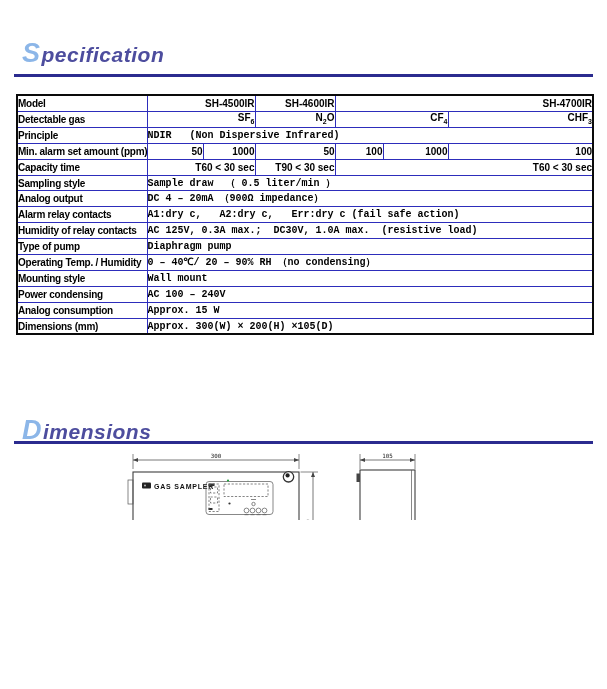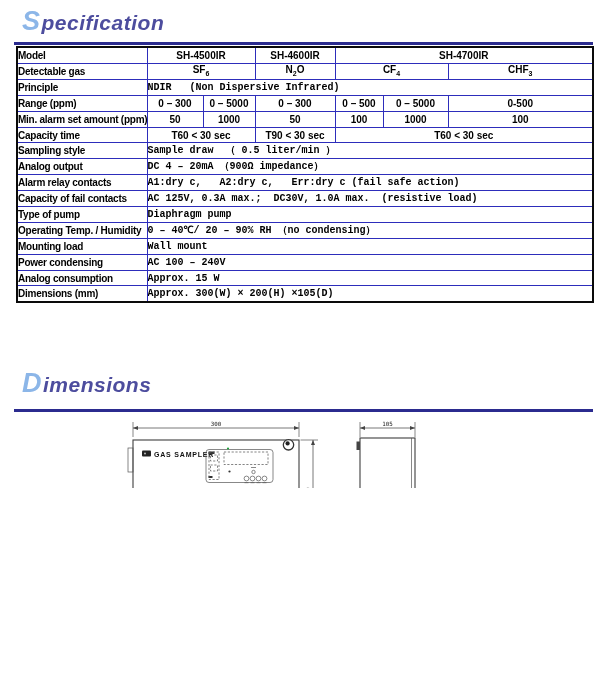--- a/index.html
+++ b/index.html
@@ -1,33 +1,33 @@
 <!DOCTYPE html>
 <html><head>
 <meta charset="utf-8">
 <style>
   html,body{margin:0;padding:0;background:#fff;}
   .page{position:relative;width:607px;height:488px;background:#ffffff;
-        font-family:"Liberation Sans",sans-serif;overflow:hidden;}
+        font-family:"Liberation Sans",sans-serif;overflow:hidden;margin-top:32px;}
 
   
   .sec-title{position:absolute;left:22px;margin:0;font-style:italic;font-weight:bold;
              font-size:21px;color:#4d4d9e;letter-spacing:.5px;white-space:nowrap;}
   .sec-title .initial{font-size:27px;color:#8cb6e8;margin-right:1px;}
   .rule{position:absolute;left:14px;width:579px;height:3px;background:#2b2b8f;}
   #spec-title{top:6px;} #spec-rule{top:42px;}
-  #dim-title{top:368px;} #dim-rule{top:409px;}
+  #dim-title{top:383px;} #dim-rule{top:409px;}
 
   
-  table.spec{position:absolute;left:16px;top:46px;width:576px;border-collapse:collapse;
+  table.spec{position:absolute;left:16px;top:62px;width:576px;border-collapse:collapse;
              table-layout:fixed;border:2px solid #0a0a0a;}
   table.spec td{border:1.5px solid #2d2dbb;font-size:10px;font-weight:bold;color:#000;
                 height:14.9px;line-height:11px;padding:0;white-space:pre;overflow:hidden;}
   td.label{padding-left:3px;letter-spacing:-0.25px;}
-  td.c{text-align:center;}
+  td.c{text-align:right;}
   td.l{padding-left:4px;font-family:Liberation Mono, monospace;}
   sub{font-size:7px;}
 
   
   svg#drawing{position:absolute;left:0;top:418px;}
   .ln{stroke:#3f3f3f;stroke-width:1.1;fill:none;}
   .thin{stroke:#555;stroke-width:0.7;fill:none;}
   .dim{stroke:#555;stroke-width:0.8;fill:none;}
   .dsh{stroke:#666;stroke-width:0.8;fill:none;stroke-dasharray:2.2,1.6;}
   .dt{font-family:"DejaVu Sans Mono",monospace;font-size:5.8px;fill:#1a1a1a;}
@@ -67,29 +67,20 @@
       <td class="c" colspan="2"><span>SF</span><sub>6</sub><span></span></td>
       <td class="c"><span>N</span><sub>2</sub><span>O</span></td>
       <td class="c" colspan="2"><span>CF</span><sub>4</sub><span></span></td>
       <td class="c"><span>CHF</span><sub>3</sub><span></span></td>
     </tr>
     <tr>
       <td class="label">Principle</td>
       <td class="l" colspan="6">NDIR   (Non Dispersive Infrared)</td>
     </tr>
     <tr>
-      <td class="label">Range (ppm)</td>
-      <td class="c">0 – 300</td>
-      <td class="c">0 – 5000</td>
-      <td class="c">0 – 300</td>
-      <td class="c">0 – 500</td>
-      <td class="c">0 – 5000</td>
-      <td class="c">0-500</td>
-    </tr>
-    <tr>
       <td class="label">Min. alarm set amount (ppm)</td>
       <td class="c">50</td>
       <td class="c">1000</td>
       <td class="c">50</td>
       <td class="c">100</td>
       <td class="c">1000</td>
       <td class="c">100</td>
     </tr>
     <tr>
       <td class="label">Capacity time</td>
@@ -103,33 +94,33 @@
     </tr>
     <tr>
       <td class="label">Analog output</td>
       <td class="l" colspan="6">DC 4 – 20mA （900Ω impedance）</td>
     </tr>
     <tr>
       <td class="label">Alarm relay contacts</td>
       <td class="l" colspan="6">A1:dry c,   A2:dry c,   Err:dry c (fail safe action)</td>
     </tr>
     <tr>
-      <td class="label">Capacity of fail contacts</td>
+      <td class="label">Humidity of relay contacts</td>
       <td class="l" colspan="6">AC 125V, 0.3A max.;  DC30V, 1.0A max.  (resistive load)</td>
     </tr>
     <tr>
       <td class="label">Type of pump</td>
       <td class="l" colspan="6">Diaphragm pump</td>
     </tr>
     <tr>
       <td class="label">Operating Temp. / Humidity</td>
       <td class="l" colspan="6">0 – 40℃/ 20 – 90% RH （no condensing）</td>
     </tr>
     <tr>
-      <td class="label">Mounting load</td>
+      <td class="label">Mounting style</td>
       <td class="l" colspan="6">Wall mount</td>
     </tr>
     <tr>
       <td class="label">Power condensing</td>
       <td class="l" colspan="6">AC 100 – 240V</td>
     </tr>
     <tr>
       <td class="label">Analog consumption</td>
       <td class="l" colspan="6">Approx. 15 W</td>
     </tr>

